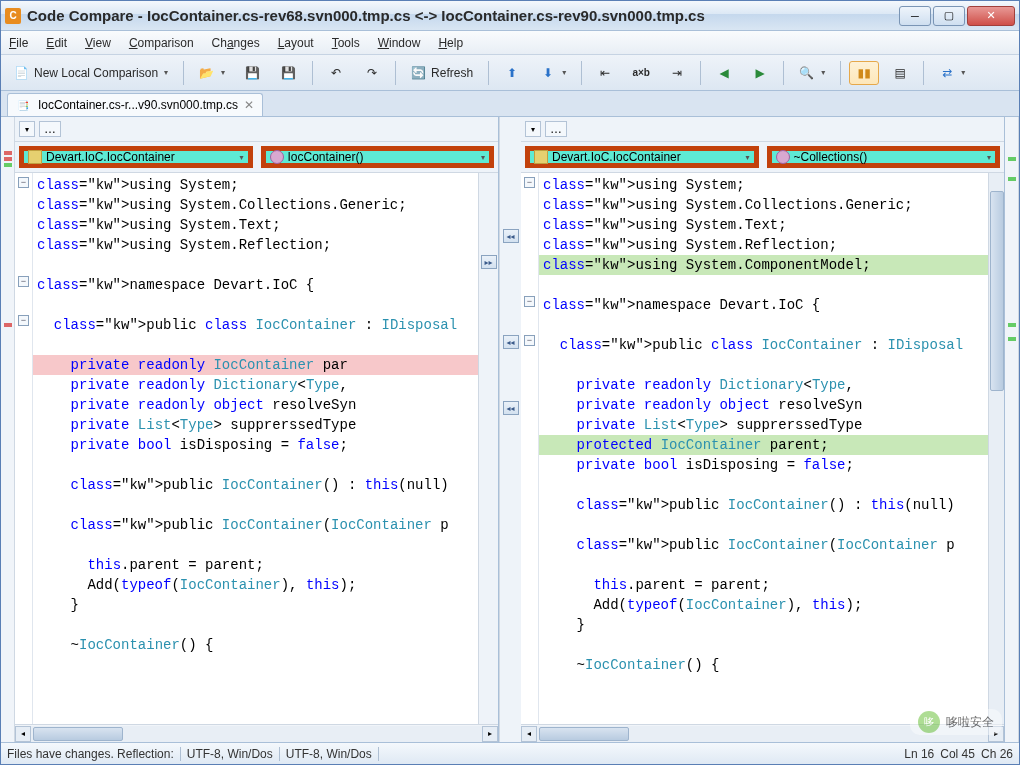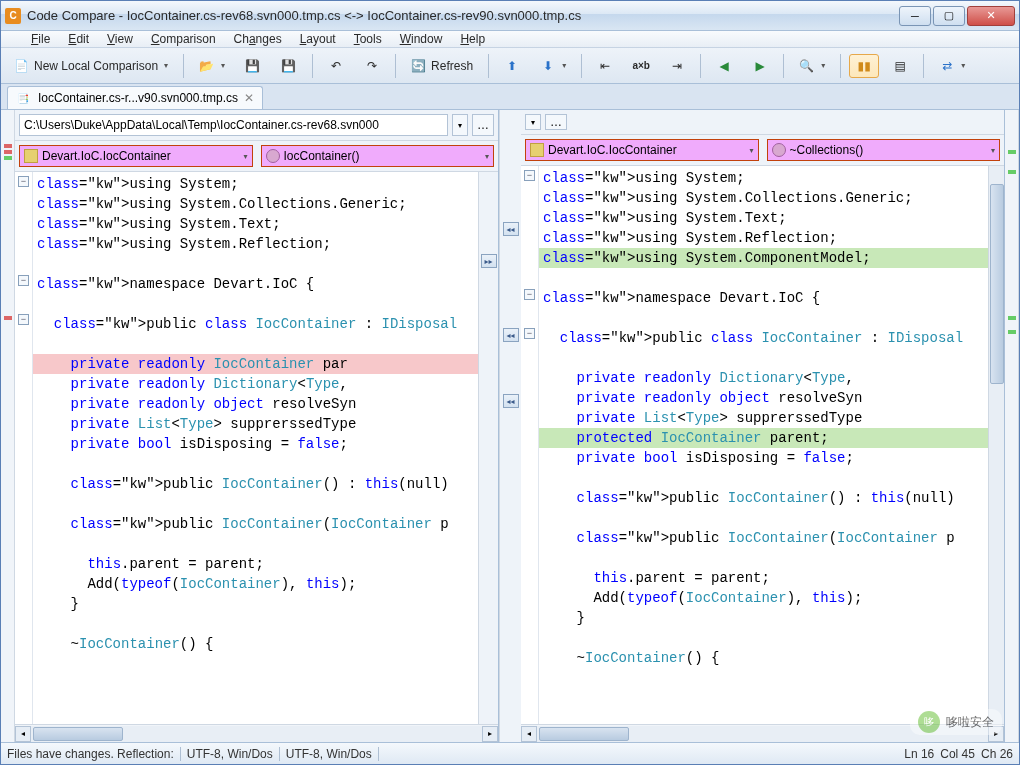--- a/index.html
+++ b/index.html
@@ -1,24 +1,24 @@
 <!DOCTYPE html>
 <html><head>
 <meta charset="utf-8">
 <style>
 * { margin: 0; padding: 0; box-sizing: border-box; }
 body { font-family: "Segoe UI", Tahoma, sans-serif; font-size: 12px; background: #f0f0f0; overflow: hidden; }
 .window { width: 1020px; height: 765px; background: #fff; border: 1px solid #5a7fb5; display: flex; flex-direction: column; }
 .titlebar { height: 30px; background: linear-gradient(to bottom, #f4f8fc 0%, #dce8f5 45%, #c5d8ed 46%, #d9e6f3 100%); display: flex; align-items: center; padding: 0 4px; border-bottom: 1px solid #a9bfd8; }
 .titlebar-icon { width: 16px; height: 16px; background: #e88c1f; border-radius: 2px; margin-right: 6px; display: inline-flex; align-items: center; justify-content: center; color: #fff; font-size: 10px; font-weight: bold; }
-.titlebar-text { flex: 1; color: #2a2a2a; font-size: 13px; }
+.titlebar-text { flex: 1; color: #2a2a2a; font-size: 15px; font-weight: bold; }
 .win-controls { display: flex; gap: 2px; }
 .win-btn { width: 32px; height: 20px; border: 1px solid #7a95b5; border-radius: 3px; background: linear-gradient(to bottom, #eef4fb, #cfdff0); display: flex; align-items: center; justify-content: center; font-size: 11px; cursor: pointer; }
 .win-close { background: linear-gradient(to bottom, #e89996, #cf4f48); color: #fff; width: 48px; border-color: #a13f3a; }
-.menubar { height: 17px; background: linear-gradient(to bottom, #f9fbfd, #e8eef5); display: flex; align-items: center; padding: 0 22px; border-bottom: 1px solid #c6d3e3; gap: 2px; }
+.menubar { height: 24px; background: linear-gradient(to bottom, #f9fbfd, #e8eef5); display: flex; align-items: center; padding: 0 0; border-bottom: 1px solid #c6d3e3; gap: 2px; }
 .menu-item { padding: 2px 8px; color: #2a2a2a; cursor: pointer; }
 .menu-item .ul { text-decoration: underline; }
 .toolbar { height: 36px; background: linear-gradient(to bottom, #eef3f9, #dde7f2); border-bottom: 1px solid #a9bfd8; display: flex; align-items: center; padding: 0 6px; gap: 6px; }
 .tb-sep { width: 1px; height: 24px; background: #aebfd3; margin: 0 2px; }
 .tb-btn { padding: 3px 6px; border: 1px solid transparent; border-radius: 3px; display: flex; align-items: center; gap: 4px; cursor: pointer; color: #2a2a2a; }
 .tb-btn .drop { font-size: 8px; color: #555; margin-left: 2px; }
 .tb-icon { width: 16px; height: 16px; display: inline-flex; align-items: center; justify-content: center; font-size: 12px; }
 .tb-selected { border: 1px solid #e6a84a; background: linear-gradient(to bottom, #fef1d5, #fde7ba); }
 .tabstrip { height: 26px; background: #d9e4f1; display: flex; align-items: flex-end; padding: 0 6px; border-bottom: 1px solid #a9bfd8; }
 .tab { background: #f7fafd; border: 1px solid #a9bfd8; border-bottom: none; padding: 3px 8px; display: flex; align-items: center; gap: 6px; font-size: 12px; border-radius: 3px 3px 0 0; }
@@ -28,21 +28,21 @@
 .marker { width: 8px; height: 4px; position: absolute; left: 3px; }
 .marker.red { background: #d66; }
 .marker.green { background: #6c6; }
 .pane { flex: 1; display: flex; flex-direction: column; border-right: 1px solid #a9bfd8; min-width: 0; }
 .pane:last-child { border-right: none; }
 .path-row { display: flex; padding: 4px; gap: 4px; background: #eef3f9; border-bottom: 1px solid #cfd8e3; }
 .path-input { flex: 1; border: 1px solid #b3c3d6; background: #fff; padding: 2px 4px; font-size: 12px; font-family: inherit; height: 22px; }
 .path-drop { width: 16px; border: 1px solid #b3c3d6; background: #f4f8fc; display: flex; align-items: center; justify-content: center; font-size: 8px; cursor: pointer; }
 .path-ellipsis { width: 22px; border: 1px solid #b3c3d6; background: #f4f8fc; display: flex; align-items: center; justify-content: center; cursor: pointer; }
 .combo-row { display: flex; padding: 4px; gap: 8px; background: #eef3f9; border-bottom: 1px solid #cfd8e3; }
-.combo { flex: 1; display: flex; align-items: center; border: 1px solid #c2410c; background: #f0abfc; height: 22px; padding: 0 4px; font-size: 12px; }
+.combo { flex: 1; display: flex; align-items: center; border: 5px solid #c2410c; background: #5eead4; height: 22px; padding: 0 4px; font-size: 12px; }
 .combo .ci { width: 14px; height: 14px; margin-right: 4px; background: #e6d070; border: 1px solid #c0a040; }
 .combo .ci2 { width: 14px; height: 14px; margin-right: 4px; background: #d8a8d0; border: 1px solid #a060a0; border-radius: 50%; }
 .combo .cd { margin-left: auto; font-size: 8px; color: #555; }
 .code-wrap { flex: 1; display: flex; overflow: hidden; position: relative; }
 .fold-col { width: 18px; background: #fff; border-right: 1px solid #e0e6ee; }
 .fold-box { width: 11px; height: 11px; border: 1px solid #88a0bb; background: #f4f8fc; margin: 4px auto 0; font-size: 9px; line-height: 9px; text-align: center; color: #556; cursor: pointer; }
 .code { flex: 1; font-family: Consolas, "Courier New", monospace; font-size: 14px; line-height: 20px; white-space: pre; overflow: hidden; padding-top: 2px; }
 .code-line { height: 20px; padding-left: 4px; }
 .hl-red { background: #f7c8ca; }
 .hl-green { background: #c8e8b8; }
@@ -173,21 +173,20 @@
   <div class="compare-area">
     <div class="gutter-markers">
       <div class="marker red" style="top:34px"></div>
       <div class="marker red" style="top:40px"></div>
       <div class="marker green" style="top:46px"></div>
       <div class="marker red" style="top:206px"></div>
     </div>
 
     <div class="pane">
       <div class="path-row">
-        <input class="path-input" value="C:\Users\Duke\AppData\Local\Temp\IocContainer.cs-rev68.svn000" style="">
         <div class="path-drop">▾</div>
         <div class="path-ellipsis">…</div>
       </div>
       <div class="combo-row">
         <div class="combo">
             <span class="ci"></span>
             <span>Devart.IoC.IocContainer</span>
             <span class="cd">▾</span>
           </div>
         <div class="combo">

